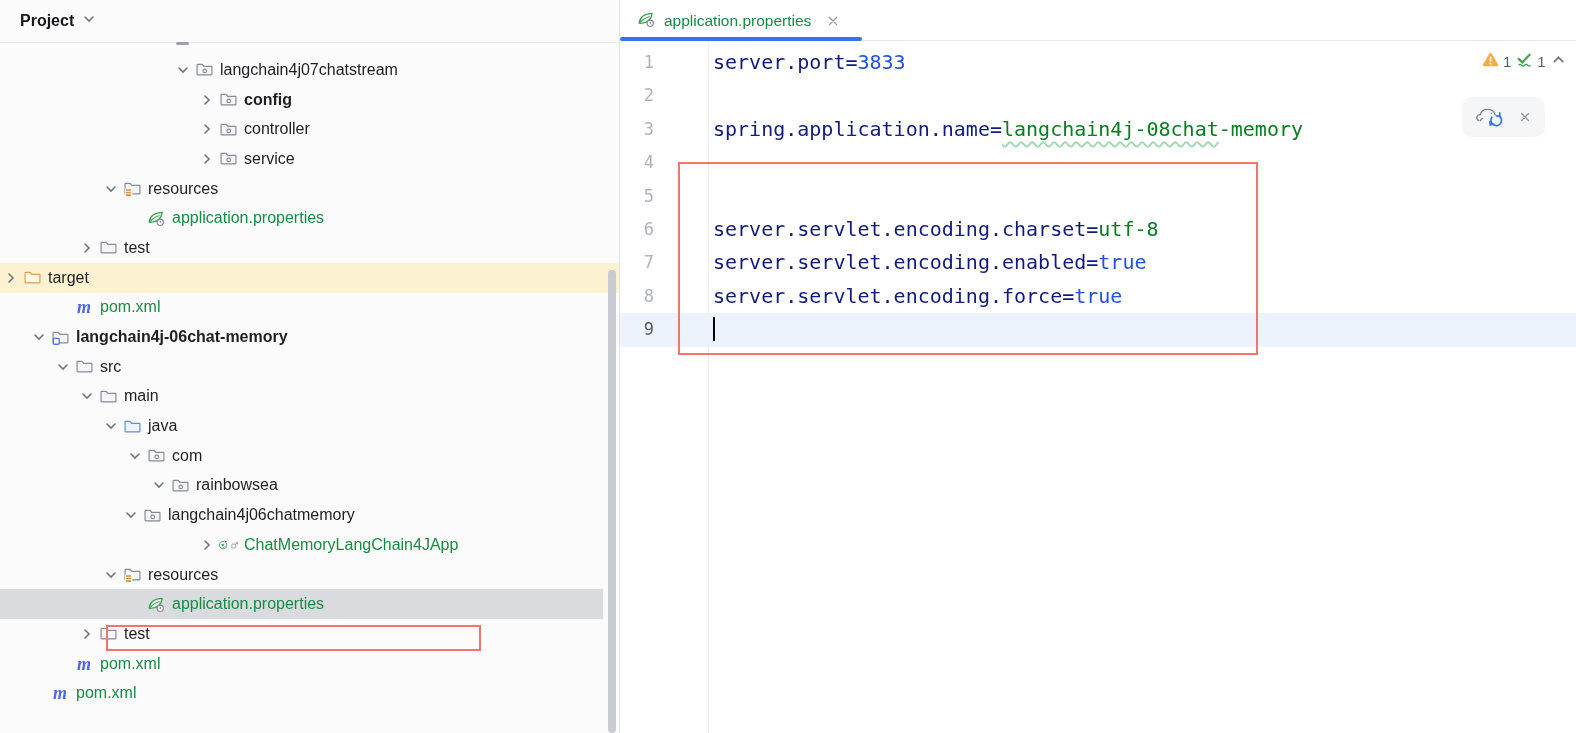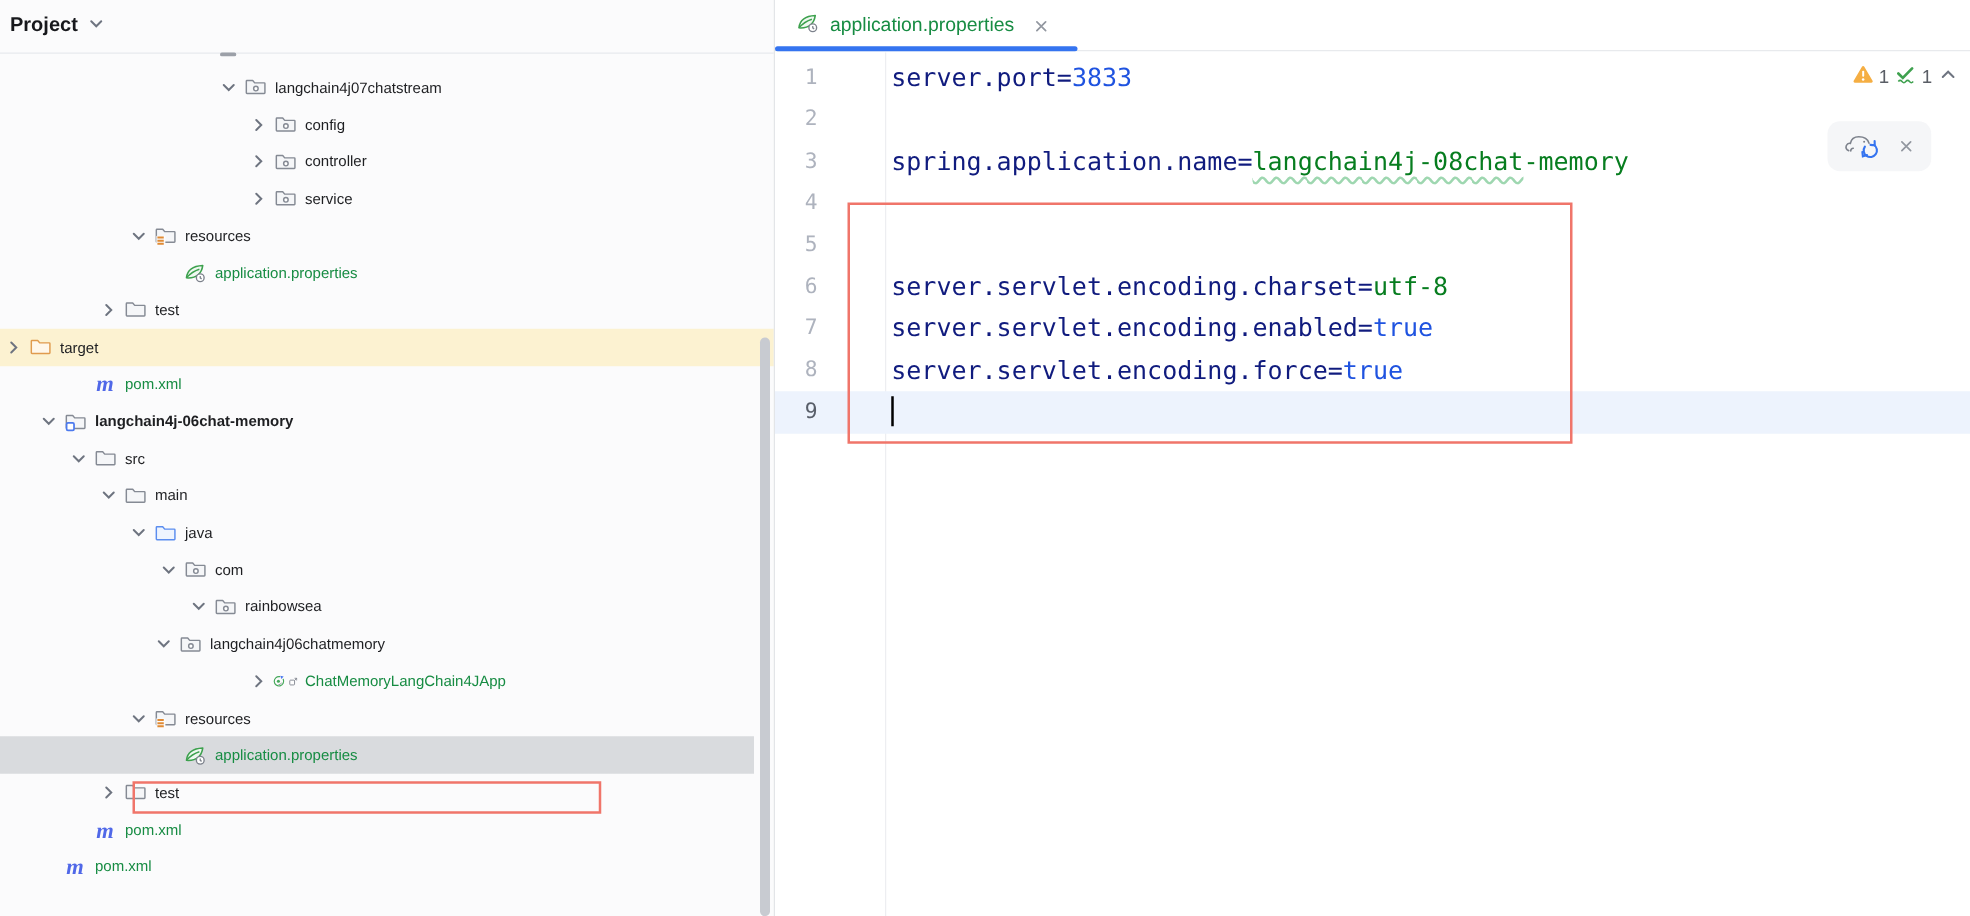--- a/index.html
+++ b/index.html
@@ -2,30 +2,30 @@
 <html><head>
 <meta charset="utf-8">
 <style>
   html,body{margin:0;padding:0;background:#fff;}
   .app{position:relative;width:1576px;height:733px;background:#fff;overflow:hidden;
        font-family:"Liberation Sans",sans-serif;-webkit-font-smoothing:antialiased;}
 
   
   .panel{position:absolute;left:0;top:0;width:619px;height:733px;background:#FBFBFC;}
   .panel-header{position:absolute;left:0;top:0;right:0;height:43px;border-bottom:1px solid #E8EAED;
-       display:flex;align-items:center;gap:7px;padding-left:8px;box-sizing:border-box;}
+       display:flex;align-items:center;gap:7px;padding-left:20px;box-sizing:border-box;}
   .panel-title{font-size:16px;font-weight:bold;color:#17181C;}
   .sliver{position:absolute;left:176px;top:42px;width:13px;height:3px;background:#9CA0A8;border-radius:2px;}
   .tree{position:absolute;left:0;top:55px;right:0;}
   .row{height:29.7px;display:flex;align-items:center;white-space:nowrap;box-sizing:border-box;}
   .row.yel{background:#FCF2D1;}
   .row.sel{background:linear-gradient(to right,#D9DBDE 0,#D9DBDE 603px,rgba(0,0,0,0) 603px);}
   .chev{width:22px;flex:0 0 22px;height:20px;display:flex;align-items:center;justify-content:center;}
   .ticon{width:20px;flex:0 0 20px;height:20px;margin-right:6px;display:flex;align-items:center;justify-content:center;}
-  .tlabel{font-size:12px;color:#1E1F22;text-align:center;}
+  .tlabel{font-size:16px;color:#1E1F22;text-align:center;}
   .tlabel.green{color:#178C43;}
   .tlabel.b{font-weight:bold;}
   .mvn-m{font-family:"Liberation Serif",serif;font-style:italic;font-weight:bold;font-size:18px;color:#5068E8;line-height:1;}
   .vscroll{position:absolute;left:608px;top:270px;width:8px;height:463px;background:#C8CBD1;border-radius:4px;}
   .vdiv{position:absolute;left:619px;top:0;width:1px;height:733px;background:#E3E5E8;}
   .red-rect-tree{position:absolute;left:106px;top:625px;width:375px;height:26px;
        border:2px solid #F0756A;box-sizing:border-box;pointer-events:none;}
 
   
   .editor{position:absolute;left:620px;top:0;right:0;bottom:0;background:#fff;}
@@ -83,21 +83,21 @@
             </svg>
           </span>
           <span class="ticon">
             <svg width="17" height="17" viewBox="0 0 16 16">
               <path d="M1.5 3.2h4.3l1.5 1.8h7.2c.3 0 .5.2.5.5v7c0 .3-.2.5-.5.5H1.5c-.3 0-.5-.2-.5-.5V3.7c0-.3.2-.5.5-.5z" fill="#F5F6F8" stroke="#858A94" stroke-width="1.1" stroke-linejoin="round"></path>
               <circle cx="8.2" cy="9.3" r="1.7" fill="#FFF" stroke="#858A94" stroke-width="1.1"></circle>
             </svg>
           </span>
           <span class="tlabel ">langchain4j07chatstream</span>
         </div>
-        <div class="row" style="padding-left: 196px;">
+        <div class="row" style="padding-left: 196px; font-weight: bold;">
           <span class="chev">
             <svg width="16" height="16" viewBox="0 0 16 16">
               <path d="M6 4l4 4-4 4" stroke="#6E7480" stroke-width="1.6" fill="none" stroke-linecap="round"></path>
             </svg>
           </span>
           <span class="ticon">
             <svg width="17" height="17" viewBox="0 0 16 16">
               <path d="M1.5 3.2h4.3l1.5 1.8h7.2c.3 0 .5.2.5.5v7c0 .3-.2.5-.5.5H1.5c-.3 0-.5-.2-.5-.5V3.7c0-.3.2-.5.5-.5z" fill="#F5F6F8" stroke="#858A94" stroke-width="1.1" stroke-linejoin="round"></path>
               <circle cx="8.2" cy="9.3" r="1.7" fill="#FFF" stroke="#858A94" stroke-width="1.1"></circle>
             </svg>

